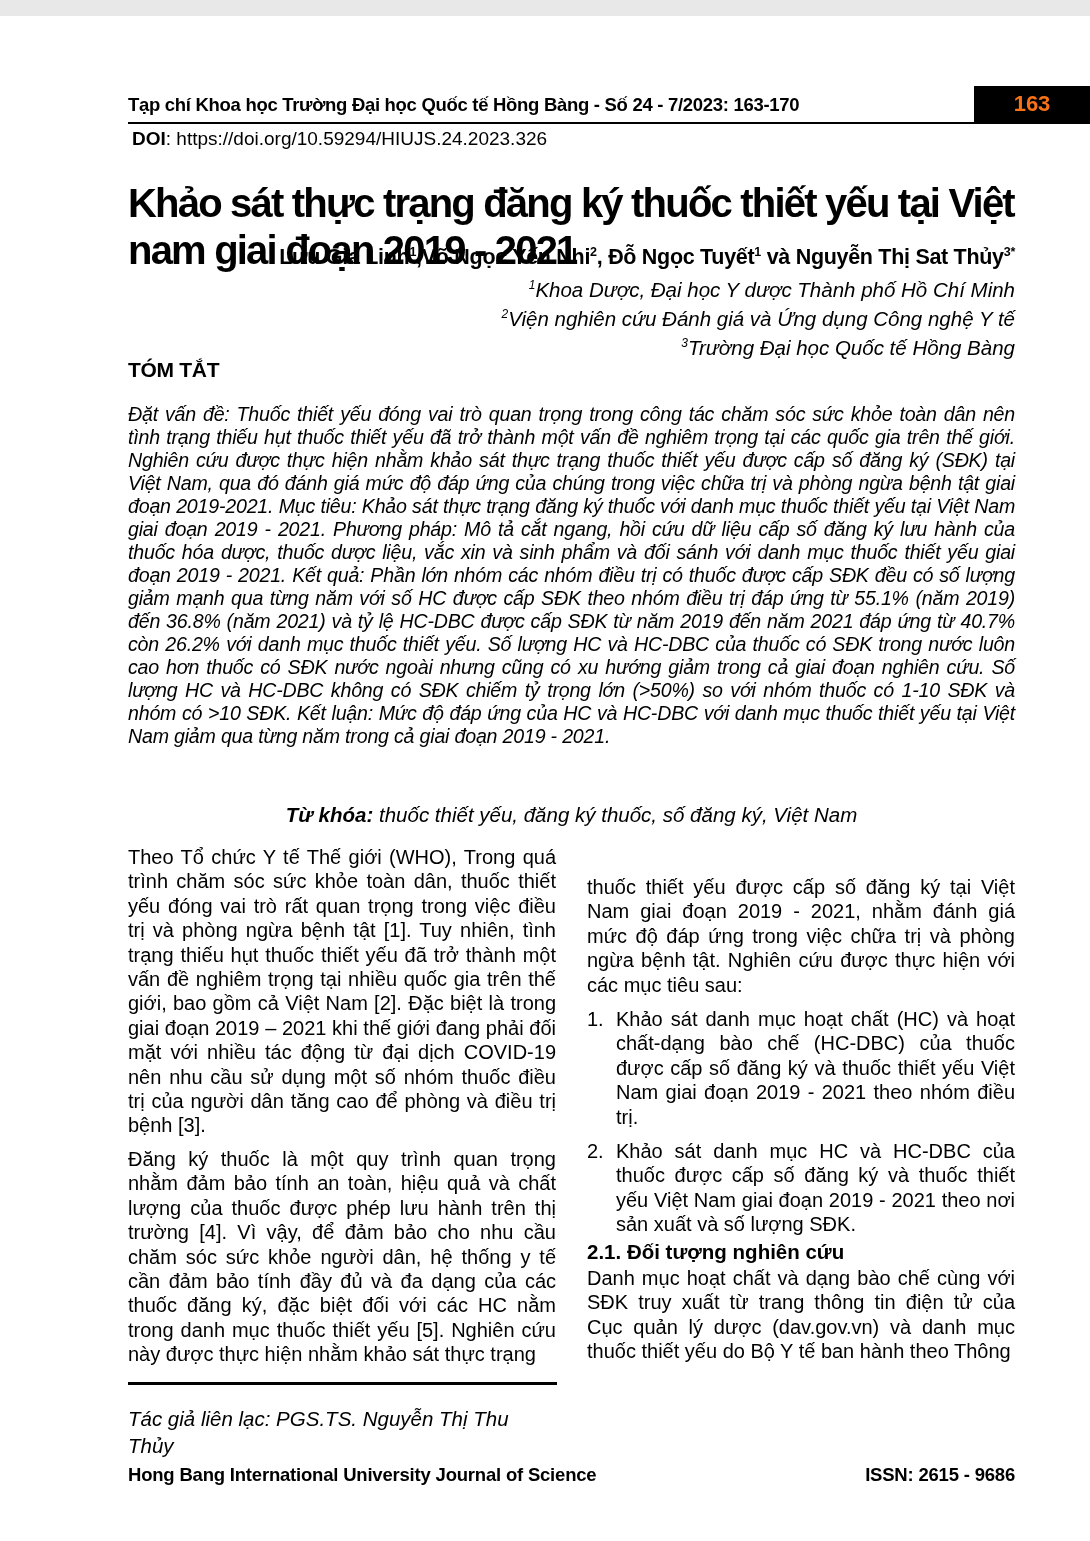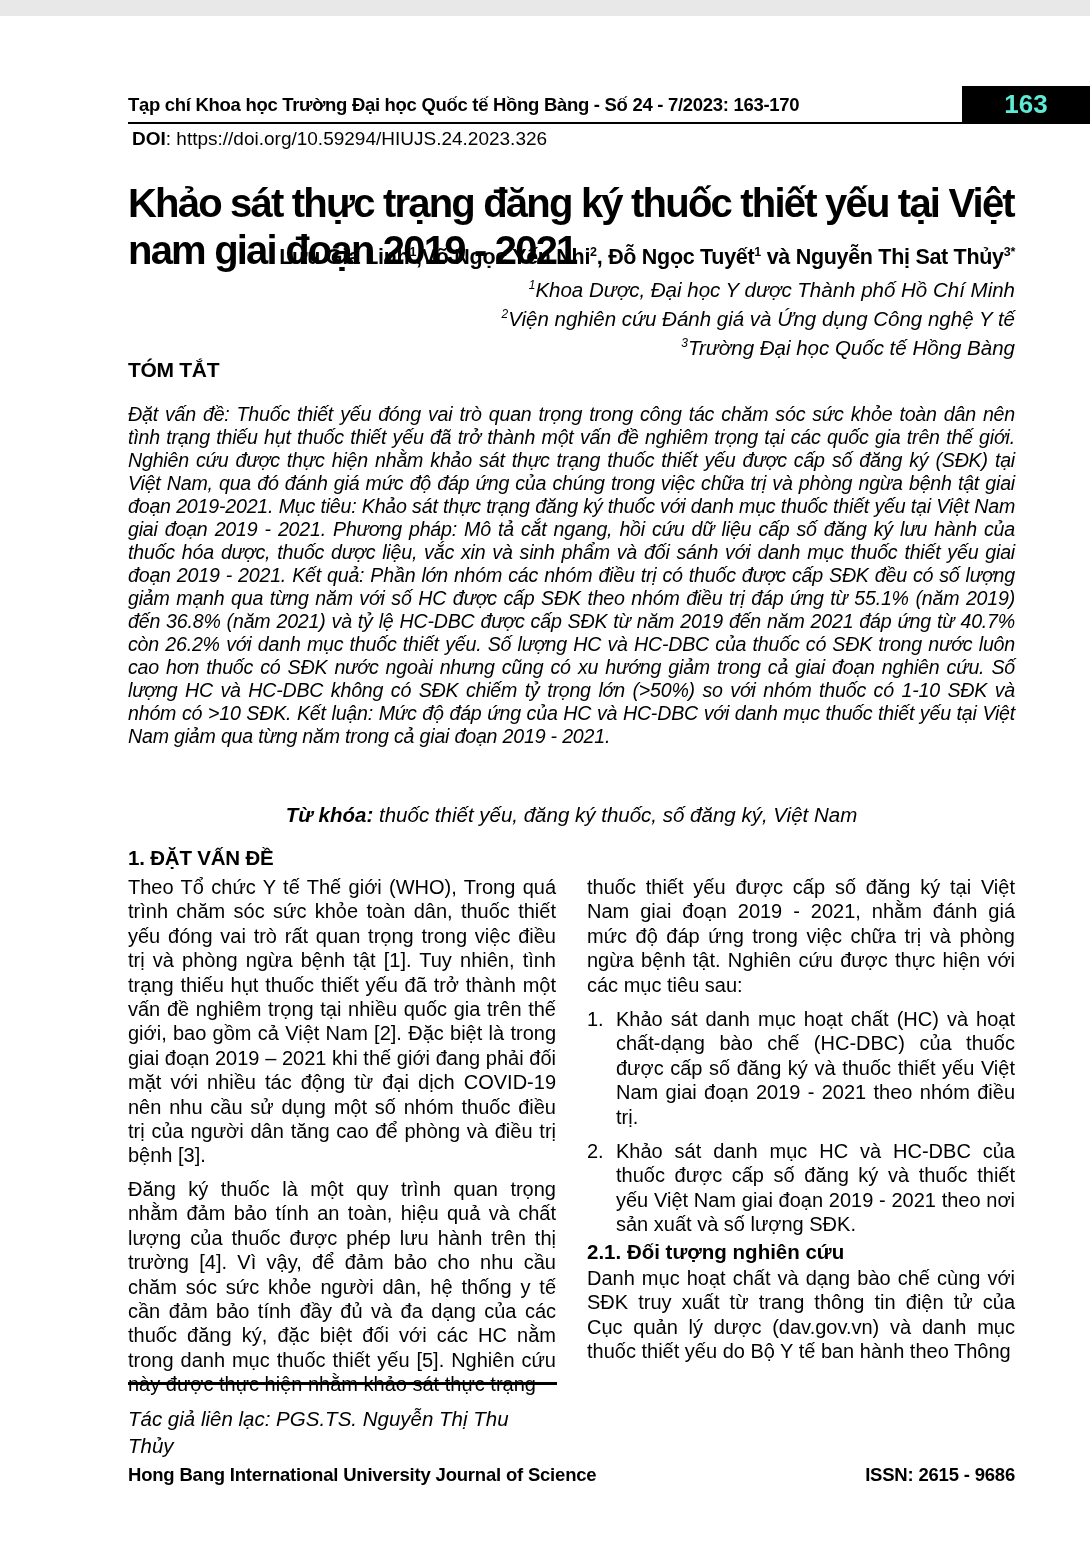--- a/index.html
+++ b/index.html
@@ -7,21 +7,21 @@
     position:relative;width:1090px;height:1541px;margin:16px auto;
     background:#ffffff;color:#000;
     font-family:Liberation Sans, sans-serif;
     overflow:hidden;
   }
   .abs{position:absolute;}
   
   .header{top:70px;left:128px;right:0;height:36px;border-bottom:2px solid #000;
     display:flex;align-items:flex-end;justify-content:space-between;}
   .journal-line{font-weight:700;font-size:18.5px;letter-spacing:-0.3px;padding-bottom:6px;white-space:nowrap;}
-  .page-badge{background:#000;color:#5eead4;font-weight:700;font-size:26px;height:36px;width:128px;
+  .page-badge{background:#000;color:#f97316;font-weight:700;font-size:22px;height:36px;width:116px;
     display:flex;align-items:center;justify-content:center;}
   
   .doi{top:112px;left:132px;font-size:19px;}
   .doi .doi-label{font-weight:700;}
   
   .title{top:137px;left:128px;width:892px;font-size:40px;font-weight:700;
     letter-spacing:-1.8px;line-height:47px;}
   
   .authors{top:229px;left:128px;width:887px;text-align:right;font-weight:700;font-size:21.5px;letter-spacing:-0.3px;}
   .authors sup{font-size:12.5px;font-weight:700;}
@@ -76,21 +76,20 @@
   </div>
 
   <div class="abs abstract-label">TÓM TẮT</div>
   <p class="abs abstract">Đặt vấn đề: Thuốc thiết yếu đóng vai trò quan trọng trong công tác chăm sóc sức khỏe toàn dân nên tình trạng thiếu hụt thuốc thiết yếu đã trở thành một vấn đề nghiêm trọng tại các quốc gia trên thế giới. Nghiên cứu được thực hiện nhằm khảo sát thực trạng thuốc thiết yếu được cấp số đăng ký (SĐK) tại Việt Nam, qua đó đánh giá mức độ đáp ứng của chúng trong việc chữa trị và phòng ngừa bệnh tật giai đoạn 2019-2021. Mục tiêu: Khảo sát thực trạng đăng ký thuốc với danh mục thuốc thiết yếu tại Việt Nam giai đoạn 2019 - 2021. Phương pháp: Mô tả cắt ngang, hồi cứu dữ liệu cấp số đăng ký lưu hành của thuốc hóa dược, thuốc dược liệu, vắc xin và sinh phẩm và đối sánh với danh mục thuốc thiết yếu giai đoạn 2019 - 2021. Kết quả: Phần lớn nhóm các nhóm điều trị có thuốc được cấp SĐK đều có số lượng giảm mạnh qua từng năm với số HC được cấp SĐK theo nhóm điều trị đáp ứng từ 55.1% (năm 2019) đến 36.8% (năm 2021) và tỷ lệ HC-DBC được cấp SĐK từ năm 2019 đến năm 2021 đáp ứng từ 40.7% còn 26.2% với danh mục thuốc thiết yếu. Số lượng HC và HC-DBC của thuốc có SĐK trong nước luôn cao hơn thuốc có SĐK nước ngoài nhưng cũng có xu hướng giảm trong cả giai đoạn nghiên cứu. Số lượng HC và HC-DBC không có SĐK chiếm tỷ trọng lớn (&gt;50%) so với nhóm thuốc có 1-10 SĐK và nhóm có &gt;10 SĐK. Kết luận: Mức độ đáp ứng của HC và HC-DBC với danh mục thuốc thiết yếu tại Việt Nam giảm qua từng năm trong cả giai đoạn 2019 - 2021.</p>
 
   <p class="abs keywords"><span class="kw-label">Từ khóa:</span><span> thuốc thiết yếu, đăng ký thuốc, số đăng ký, Việt Nam</span></p>
 
   <div class="abs columns">
 
     <div class="col col-left">
-      <h2 class="sec-heading">1. ĐẶT VẤN ĐỀ</h2>
       <p>Theo Tổ chức Y tế Thế giới (WHO), Trong quá trình chăm sóc sức khỏe toàn dân, thuốc thiết yếu đóng vai trò rất quan trọng trong việc điều trị và phòng ngừa bệnh tật [1]. Tuy nhiên, tình trạng thiếu hụt thuốc thiết yếu đã trở thành một vấn đề nghiêm trọng tại nhiều quốc gia trên thế giới, bao gồm cả Việt Nam [2]. Đặc biệt là trong giai đoạn 2019 – 2021 khi thế giới đang phải đối mặt với nhiều tác động từ đại dịch COVID-19 nên nhu cầu sử dụng một số nhóm thuốc điều trị của người dân tăng cao để phòng và điều trị bệnh [3].</p>
       <p>Đăng ký thuốc là một quy trình quan trọng nhằm đảm bảo tính an toàn, hiệu quả và chất lượng của thuốc được phép lưu hành trên thị trường [4]. Vì vậy, để đảm bảo cho nhu cầu chăm sóc sức khỏe người dân, hệ thống y tế cần đảm bảo tính đầy đủ và đa dạng của các thuốc đăng ký, đặc biệt đối với các HC nằm trong danh mục thuốc thiết yếu [5]. Nghiên cứu này được thực hiện nhằm khảo sát thực trạng</p>
     </div>
 
     <div class="col col-right">
       <p>thuốc thiết yếu được cấp số đăng ký tại Việt Nam giai đoạn 2019 - 2021, nhằm đánh giá mức độ đáp ứng trong việc chữa trị và phòng ngừa bệnh tật. Nghiên cứu được thực hiện với các mục tiêu sau:</p>
       <div class="objective">
         <span class="obj-num">1.</span>
         <span>Khảo sát danh mục hoạt chất (HC) và hoạt chất-dạng bào chế (HC-DBC) của thuốc được cấp số đăng ký và thuốc thiết yếu Việt Nam giai đoạn 2019 - 2021 theo nhóm điều trị.</span>
       </div>

